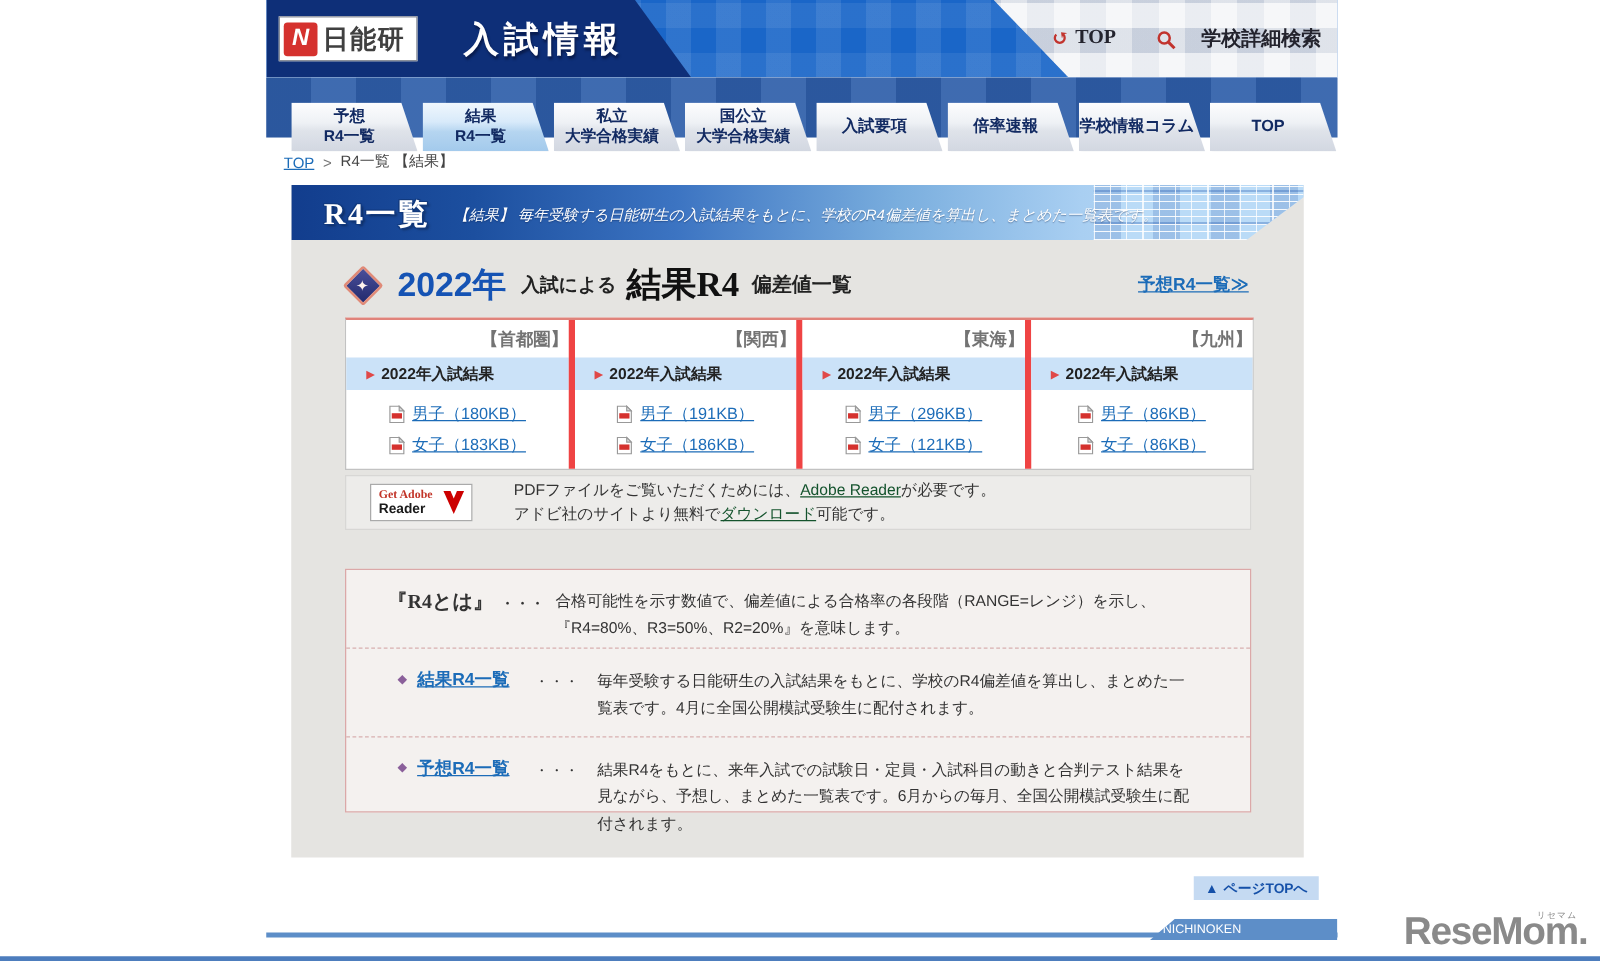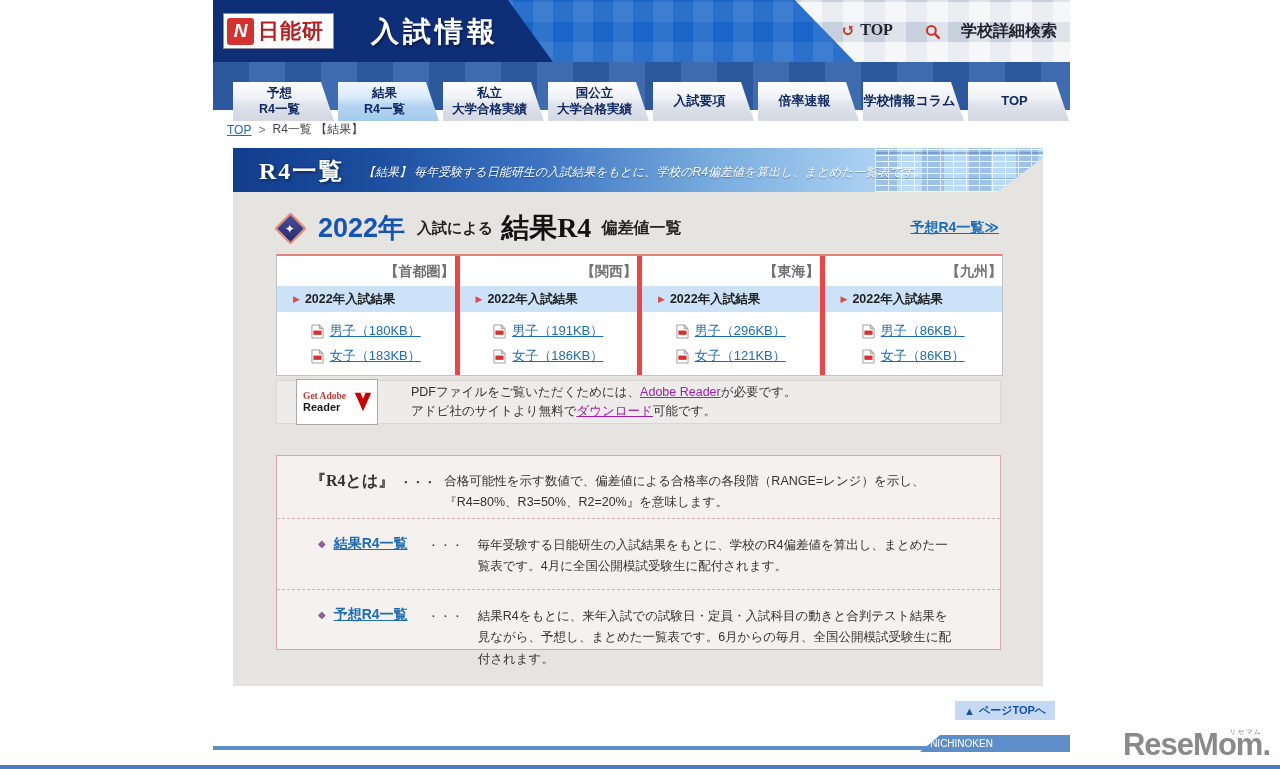--- a/index.html
+++ b/index.html
@@ -17,21 +17,21 @@
     background-image:
       repeating-linear-gradient(0deg, rgba(255,255,255,.55) 0 20px, rgba(150,165,190,.15) 20px 40px),
       repeating-linear-gradient(90deg, rgba(255,255,255,.45) 0 21px, rgba(160,175,200,.18) 21px 42px);
     clip-path:polygon(582px 0,100% 0,100% 100%,642px 100%);}
   .hd-navy{position:absolute;inset:0;background:linear-gradient(100deg,#0e2f78 70%,#143a8a 100%);
     clip-path:polygon(0 0,295px 0,340px 100%,0 100%);}
   .logo{position:absolute;left:10px;top:13px;height:36px;background:#fff;border:1px solid #8a8f99;
     display:flex;align-items:center;padding:2px 9px 2px 3px;box-sizing:border-box;}
   .n-mark{width:27px;height:27px;background:#d5312e;color:#fff;border-radius:3px;
     display:flex;align-items:center;justify-content:center;font-weight:bold;font-size:19px;font-style:italic;}
-  .logo-text{font-weight:bold;font-size:21px;color:#b91c1c;letter-spacing:1px;margin-left:4px;}
+  .logo-text{font-weight:bold;font-size:21px;color:#404040;letter-spacing:1px;margin-left:4px;}
   .site-title{position:absolute;left:158px;top:13px;color:#fff;font-family:"Liberation Serif","DejaVu Serif",serif;
     font-weight:bold;font-size:28px;letter-spacing:4px;text-shadow:1px 2px 2px rgba(0,0,20,.45);}
   .hd-link{position:absolute;top:21px;display:flex;align-items:center;gap:5px;text-decoration:none;
     font-family:"Liberation Serif","DejaVu Serif",serif;font-weight:bold;font-size:16px;color:#23232d;}
   .hd-top{left:628px;}
   .hd-search{left:712px;gap:20px;}
   .icon-reload{color:#c2342e;font-size:17px;font-weight:bold;line-height:1;}
 
   
   .nav{position:absolute;left:213px;top:62px;width:857px;height:48px;background-color:#3060aa;
@@ -91,27 +91,27 @@
   .col-sub{height:26px;background:#cbe2f8;display:flex;align-items:center;padding-left:16px;box-sizing:border-box;
     font-size:12.5px;font-weight:bold;color:#222;}
   .arr{color:#e04848;font-size:9px;margin-right:5px;line-height:1;}
   .col-links{height:63px;display:flex;flex-direction:column;align-items:center;justify-content:space-evenly;padding:3px 0;box-sizing:border-box;}
   .pdf-link{display:flex;align-items:center;gap:6px;color:#1c6cb8;font-size:13px;text-decoration:underline;}
   .pdf-link svg{flex:none;}
 
   
   .adobe{position:absolute;left:43px;top:232px;width:725px;height:44px;background:#edecea;border:1px solid #d8d7d5;
     box-sizing:border-box;display:flex;align-items:center;padding-left:19px;}
-  .badge{width:82px;height:46px;background:#fff;border:1px solid #aaa;box-sizing:border-box;
+  .badge{width:82px;height:30px;background:#fff;border:1px solid #aaa;box-sizing:border-box;
     display:flex;align-items:center;justify-content:space-between;padding:2px 3px 2px 6px;flex:none;}
   .badge-txt{display:flex;flex-direction:column;line-height:1.1;}
   .badge-l1{color:#c23428;font-size:9.5px;font-family:"Liberation Serif","DejaVu Serif",serif;font-weight:bold;}
   .badge-l2{color:#1a1a1a;font-size:11px;font-weight:bold;}
   .adobe-text{margin-left:33px;font-size:12.5px;color:#333;line-height:1.55;}
-  .adobe-text a{color:#a21caf;text-decoration:underline;margin-top:36px;}
+  .adobe-text a{color:#14532d;text-decoration:underline;margin-top:36px;}
 
   
   .info{position:absolute;left:43px;top:307px;width:725px;height:195px;box-sizing:border-box;
     background:#f4f1ef;border:1px solid #dba8a8;}
   .info-row{box-sizing:border-box;}
   .row-def{display:flex;align-items:flex-start;padding:15px 20px 11px 33px;height:62px;}
   .r4t{font-family:"Liberation Serif","DejaVu Serif",serif;font-weight:bold;font-size:16px;color:#333;flex:none;}
   .dots{font-weight:bold;font-size:11px;color:#333;margin:4px 8px 0 6px;flex:none;letter-spacing:1px;}
   .row-def .desc{width:545px;font-size:12.5px;color:#333;line-height:1.7;}
   .row-item{display:flex;align-items:flex-start;padding:16px 46px 12px 41px;border-top:1px dashed #d8b0b0;}

